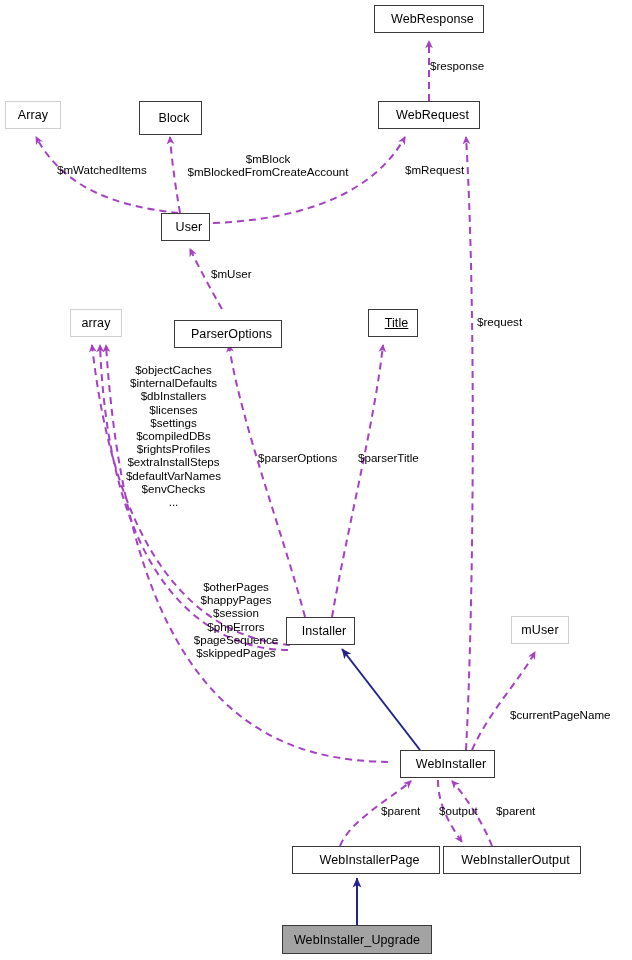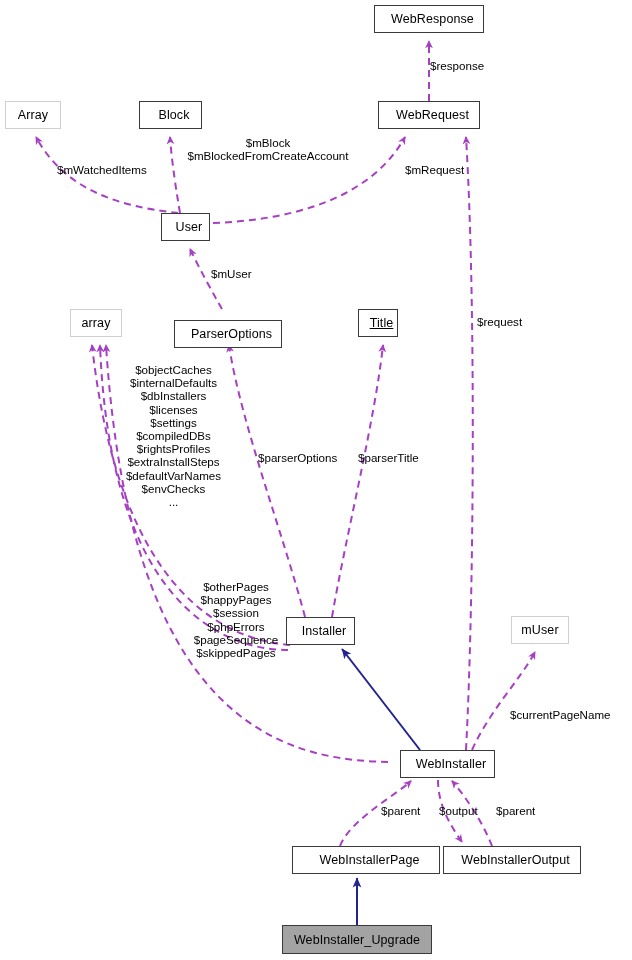--- a/index.html
+++ b/index.html
@@ -103,41 +103,41 @@
   </svg>
 
   <div class="node solid" style="left:374px;top:5px;width:110px;height:28px;">
     <span>WebResponse</span>
   </div>
 
   <div class="node faint" style="left:5px;top:101px;width:56px;height:28px;">
     <span>Array</span>
   </div>
 
-  <div class="node solid" style="left:139px;top:101px;width:63px;height:28px;">
+  <div class="node solid" style="left:139px;top:101px;width:63px;height:34px;">
     <span>Block</span>
   </div>
 
   <div class="node solid" style="left:378px;top:101px;width:102px;height:28px;">
     <span>WebRequest</span>
   </div>
 
   <div class="node solid" style="left:161px;top:213px;width:49px;height:28px;">
     <span>User</span>
   </div>
 
   <div class="node faint" style="left:70px;top:309px;width:52px;height:28px;">
     <span>array</span>
   </div>
 
   <div class="node solid" style="left:174px;top:309px;width:108px;height:28px;margin-top:11px;">
     <span>ParserOptions</span>
   </div>
 
-  <div class="node solid" style="left:358px;top:309px;width:40px;height:28px;text-decoration:underline;">
+  <div class="node solid" style="left:368px;top:309px;width:50px;height:28px;text-decoration:underline;">
     <span>Title</span>
   </div>
 
   <div class="node solid" style="left:286px;top:617px;width:69px;height:28px;">
     <span>Installer</span>
   </div>
 
   <div class="node faint" style="left:511px;top:616px;width:58px;height:28px;">
     <span>mUser</span>
   </div>
@@ -153,21 +153,21 @@
   <div class="node solid" style="left:443px;top:846px;width:138px;height:28px;">
     <span>WebInstallerOutput</span>
   </div>
 
   <div class="node highlight" style="left:282px;top:925px;width:150px;height:29px;">
     <span>WebInstaller_Upgrade</span>
   </div>
 
   <div class="edge-label left" style="left:430px;top:59px;">$response</div>
   <div class="edge-label left" style="left:57px;top:163px;">$mWatchedItems</div>
-  <div class="edge-label center" style="left:172px;top:136px;width:192px;">$mBlock<br>$mBlockedFromCreateAccount</div>
+  <div class="edge-label center" style="left:172px;top:152px;width:192px;">$mBlock<br>$mBlockedFromCreateAccount</div>
   <div class="edge-label left" style="left:388px;top:163px;margin-left:17px;">$mRequest</div>
   <div class="edge-label left" style="left:211px;top:267px;">$mUser</div>
   <div class="edge-label left" style="left:477px;top:315px;">$request</div>
   <div class="edge-label center" style="left:106px;top:363px;width:135px;">$objectCaches<br>$internalDefaults<br>$dbInstallers<br>$licenses<br>$settings<br>$compiledDBs<br>$rightsProfiles<br>$extraInstallSteps<br>$defaultVarNames<br>$envChecks<br>...</div>
   <div class="edge-label left" style="left:258px;top:451px;">$parserOptions</div>
   <div class="edge-label left" style="left:358px;top:451px;">$parserTitle</div>
   <div class="edge-label center" style="left:186px;top:580px;width:100px;">$otherPages<br>$happyPages<br>$session<br>$phpErrors<br>$pageSequence<br>$skippedPages</div>
   <div class="edge-label left" style="left:510px;top:708px;">$currentPageName</div>
   <div class="edge-label left" style="left:381px;top:804px;">$parent</div>
   <div class="edge-label left" style="left:439px;top:804px;">$output</div>

